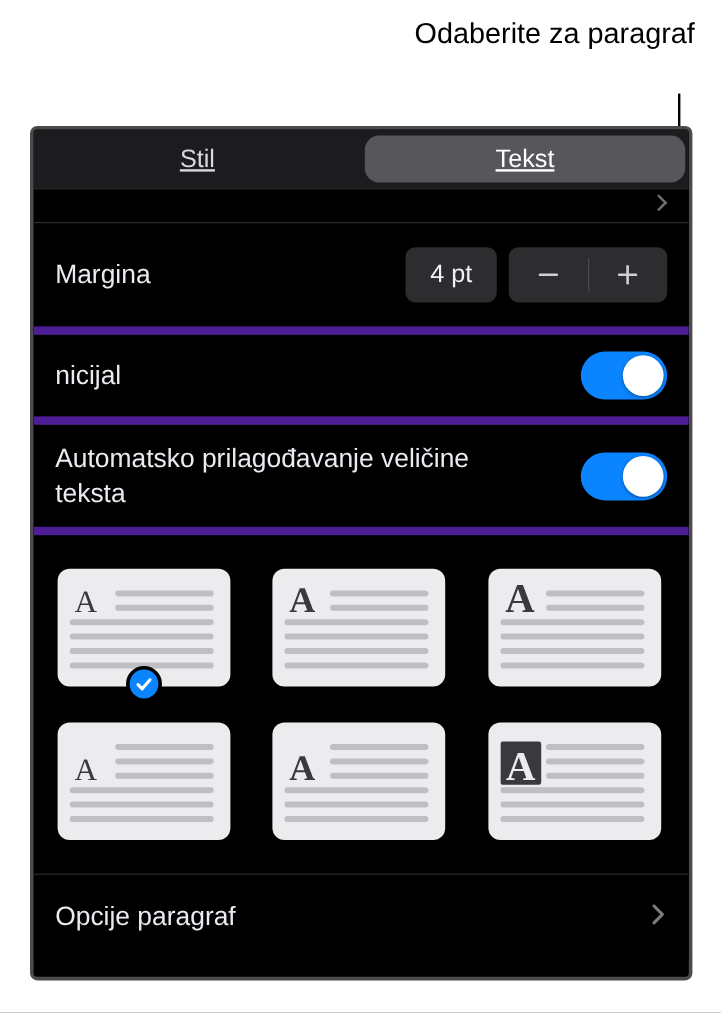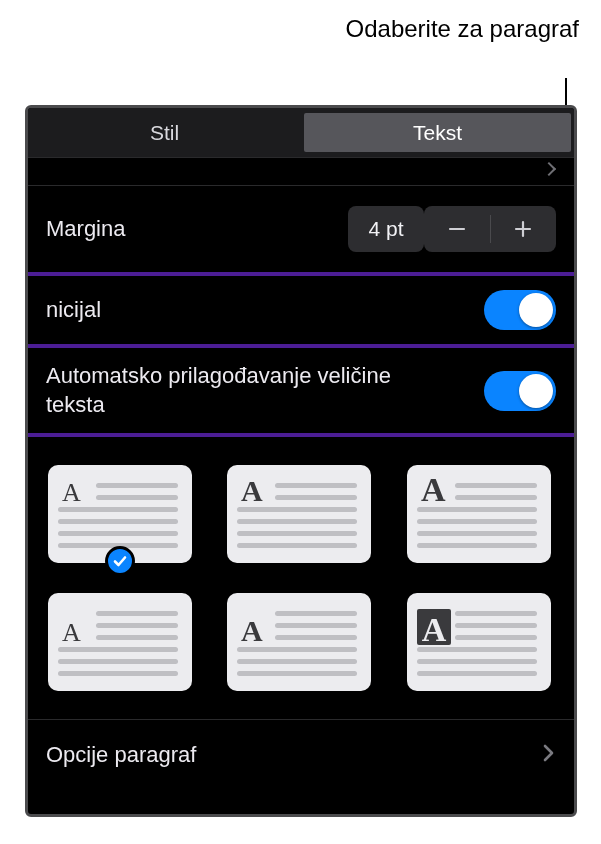--- a/index.html
+++ b/index.html
@@ -46,50 +46,52 @@
       border-bottom: 1px solid #2a2a2c;
     }
     .tab {
       flex: 1;
       display: flex;
       align-items: center;
       justify-content: center;
       font-size: 21px;
       color: #d9d9de;
       cursor: pointer;
+      text-decoration: underline;
     }
     .tab.active {
       background: #56565b;
       color: #fff;
-      border-radius: 2px;
+      border-radius: 12px;
       margin: 5px 3px;
     }
     .tab:not(.active){ margin:5px 3px; }
 
     .panel-body {
       background: #000;
       color: #e9e9ee;
     }
 
     .row {
       display: flex;
       align-items: center;
       justify-content: space-between;
       padding: 14px 18px;
-      border-bottom: 4px solid #4c1d95;
+      border-bottom: 7px solid #4c1d95;
     }
     .row-label {
       font-size: 22px;
       color: #eceaf0;
       line-height: 1.3;
     }
 
     .margin-controls {
       display: flex;
       align-items: center;
+      gap: 10px;
     }
     .value-box {
       width: 76px;
       height: 46px;
       background: #2d2d30;
       border-radius: 8px;
       display: flex;
       align-items: center;
       justify-content: center;
       color: #f2f2f5;

